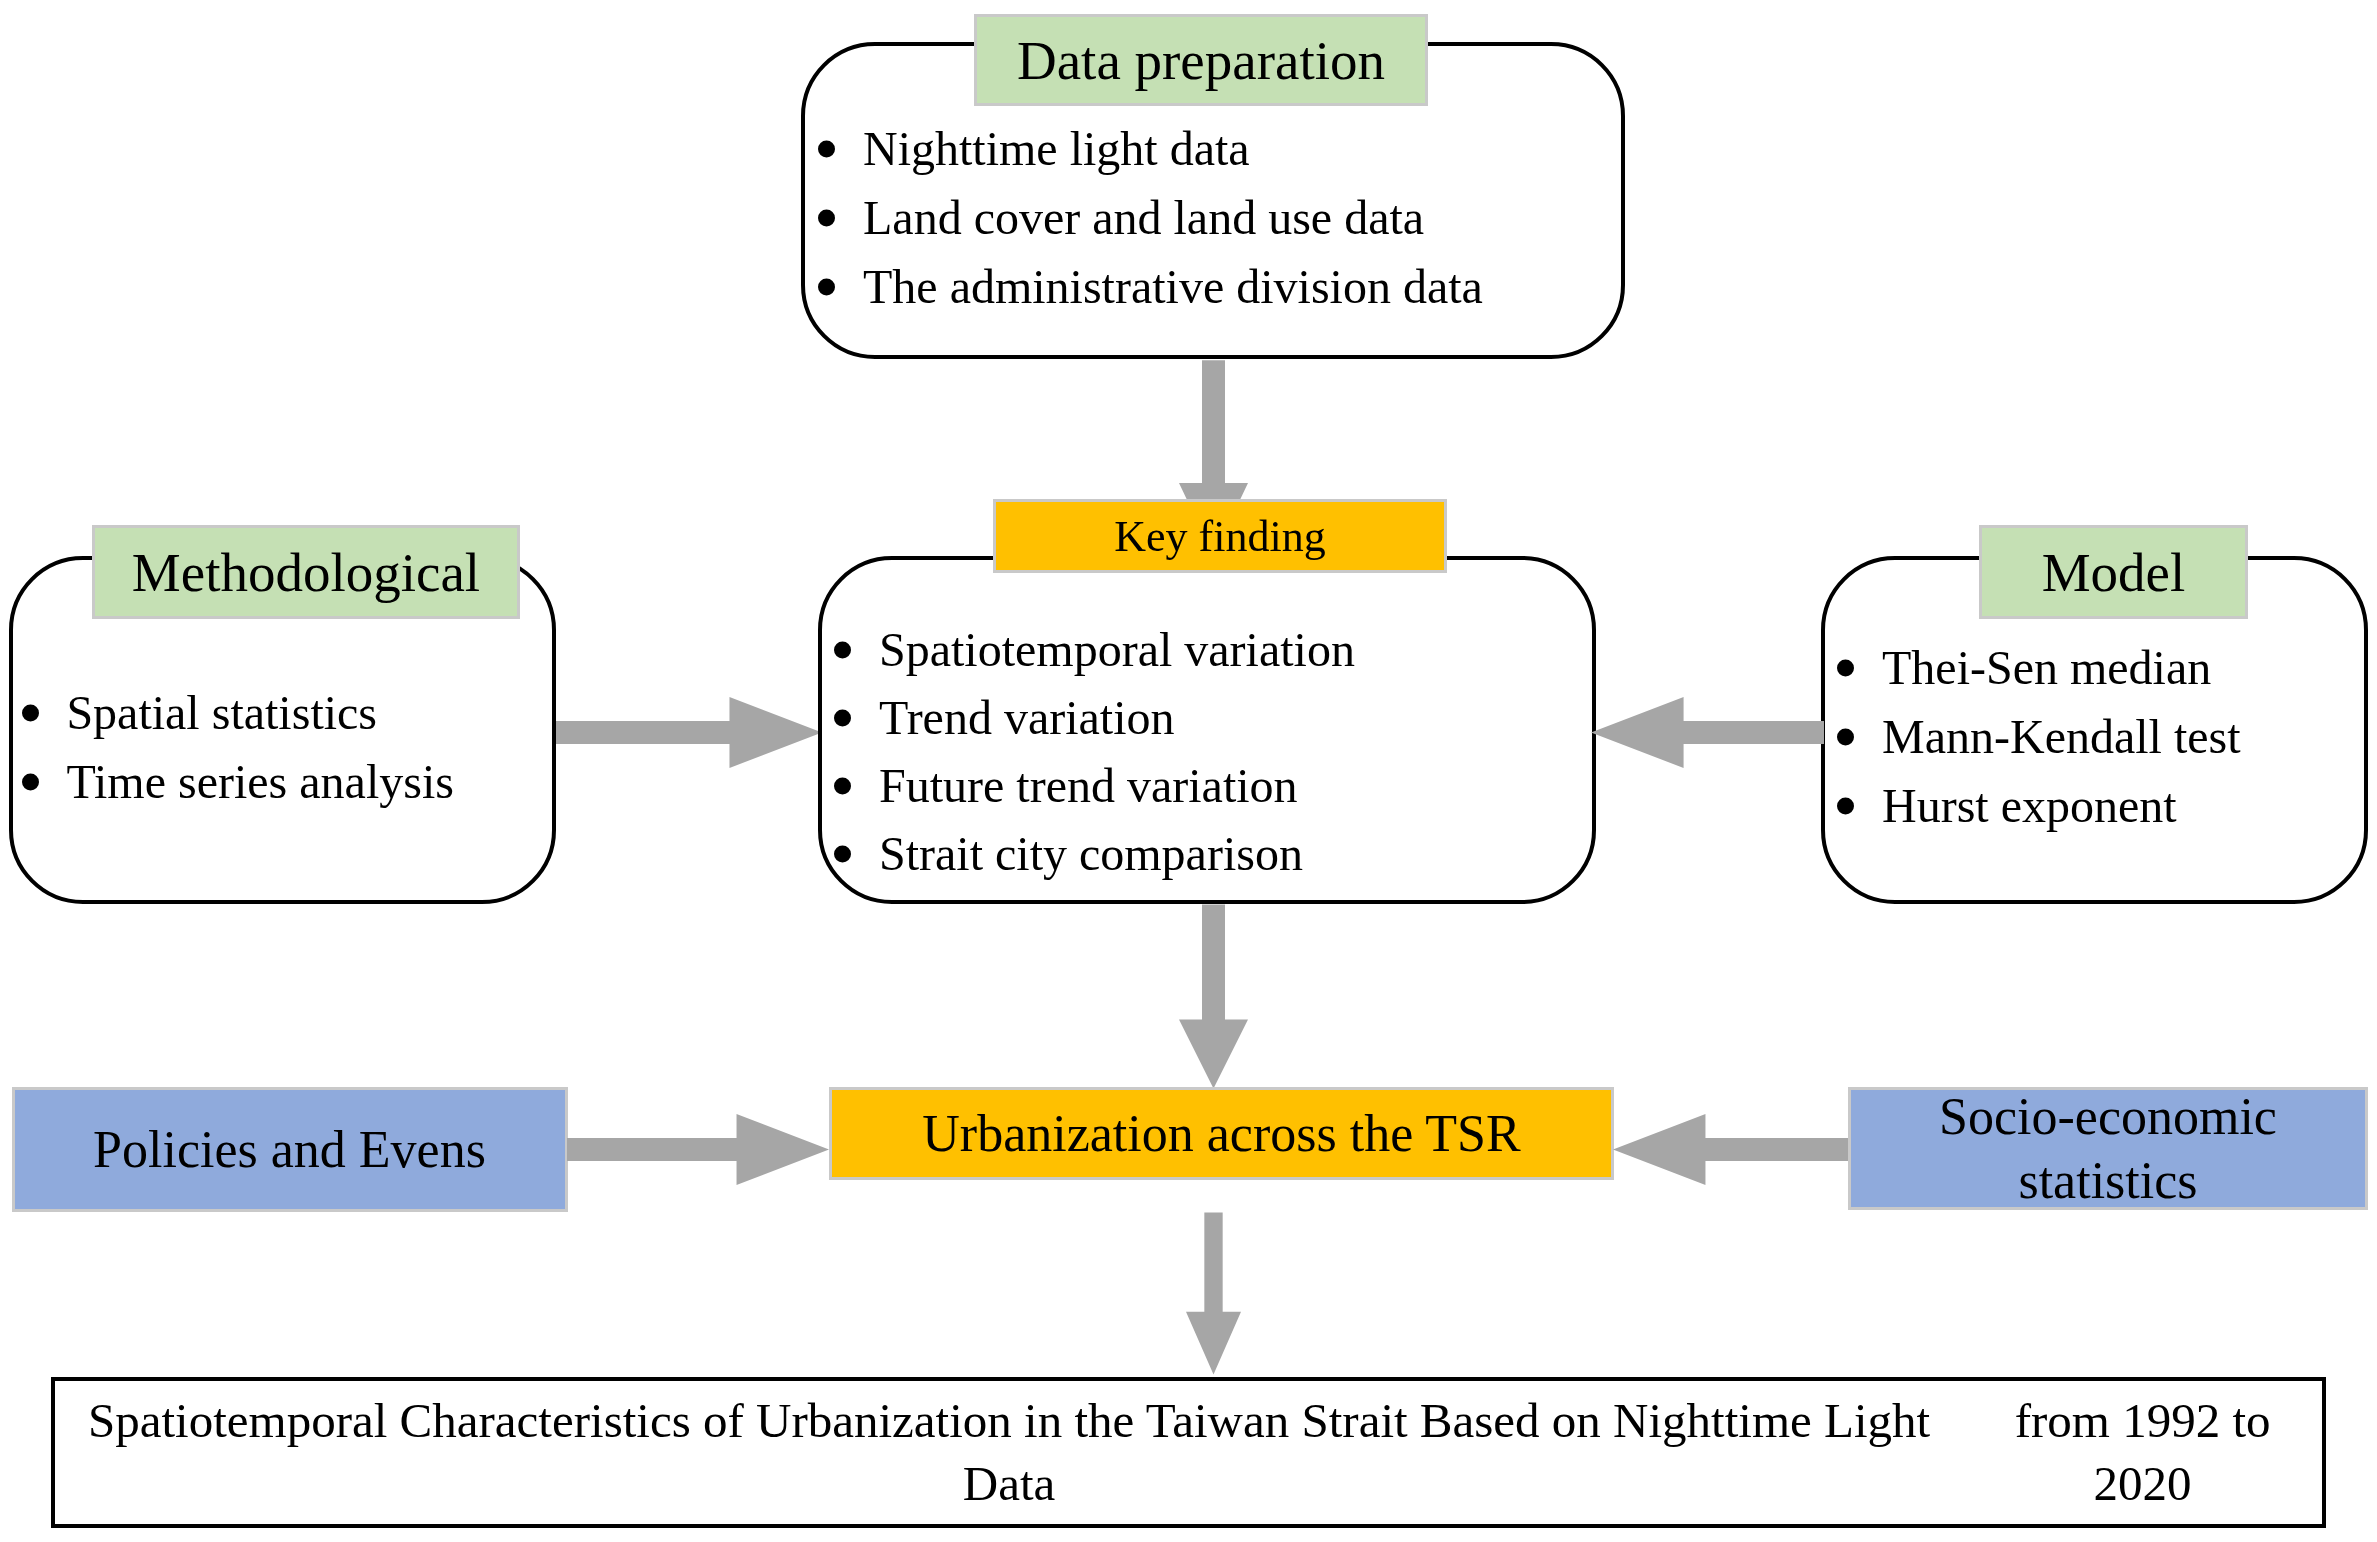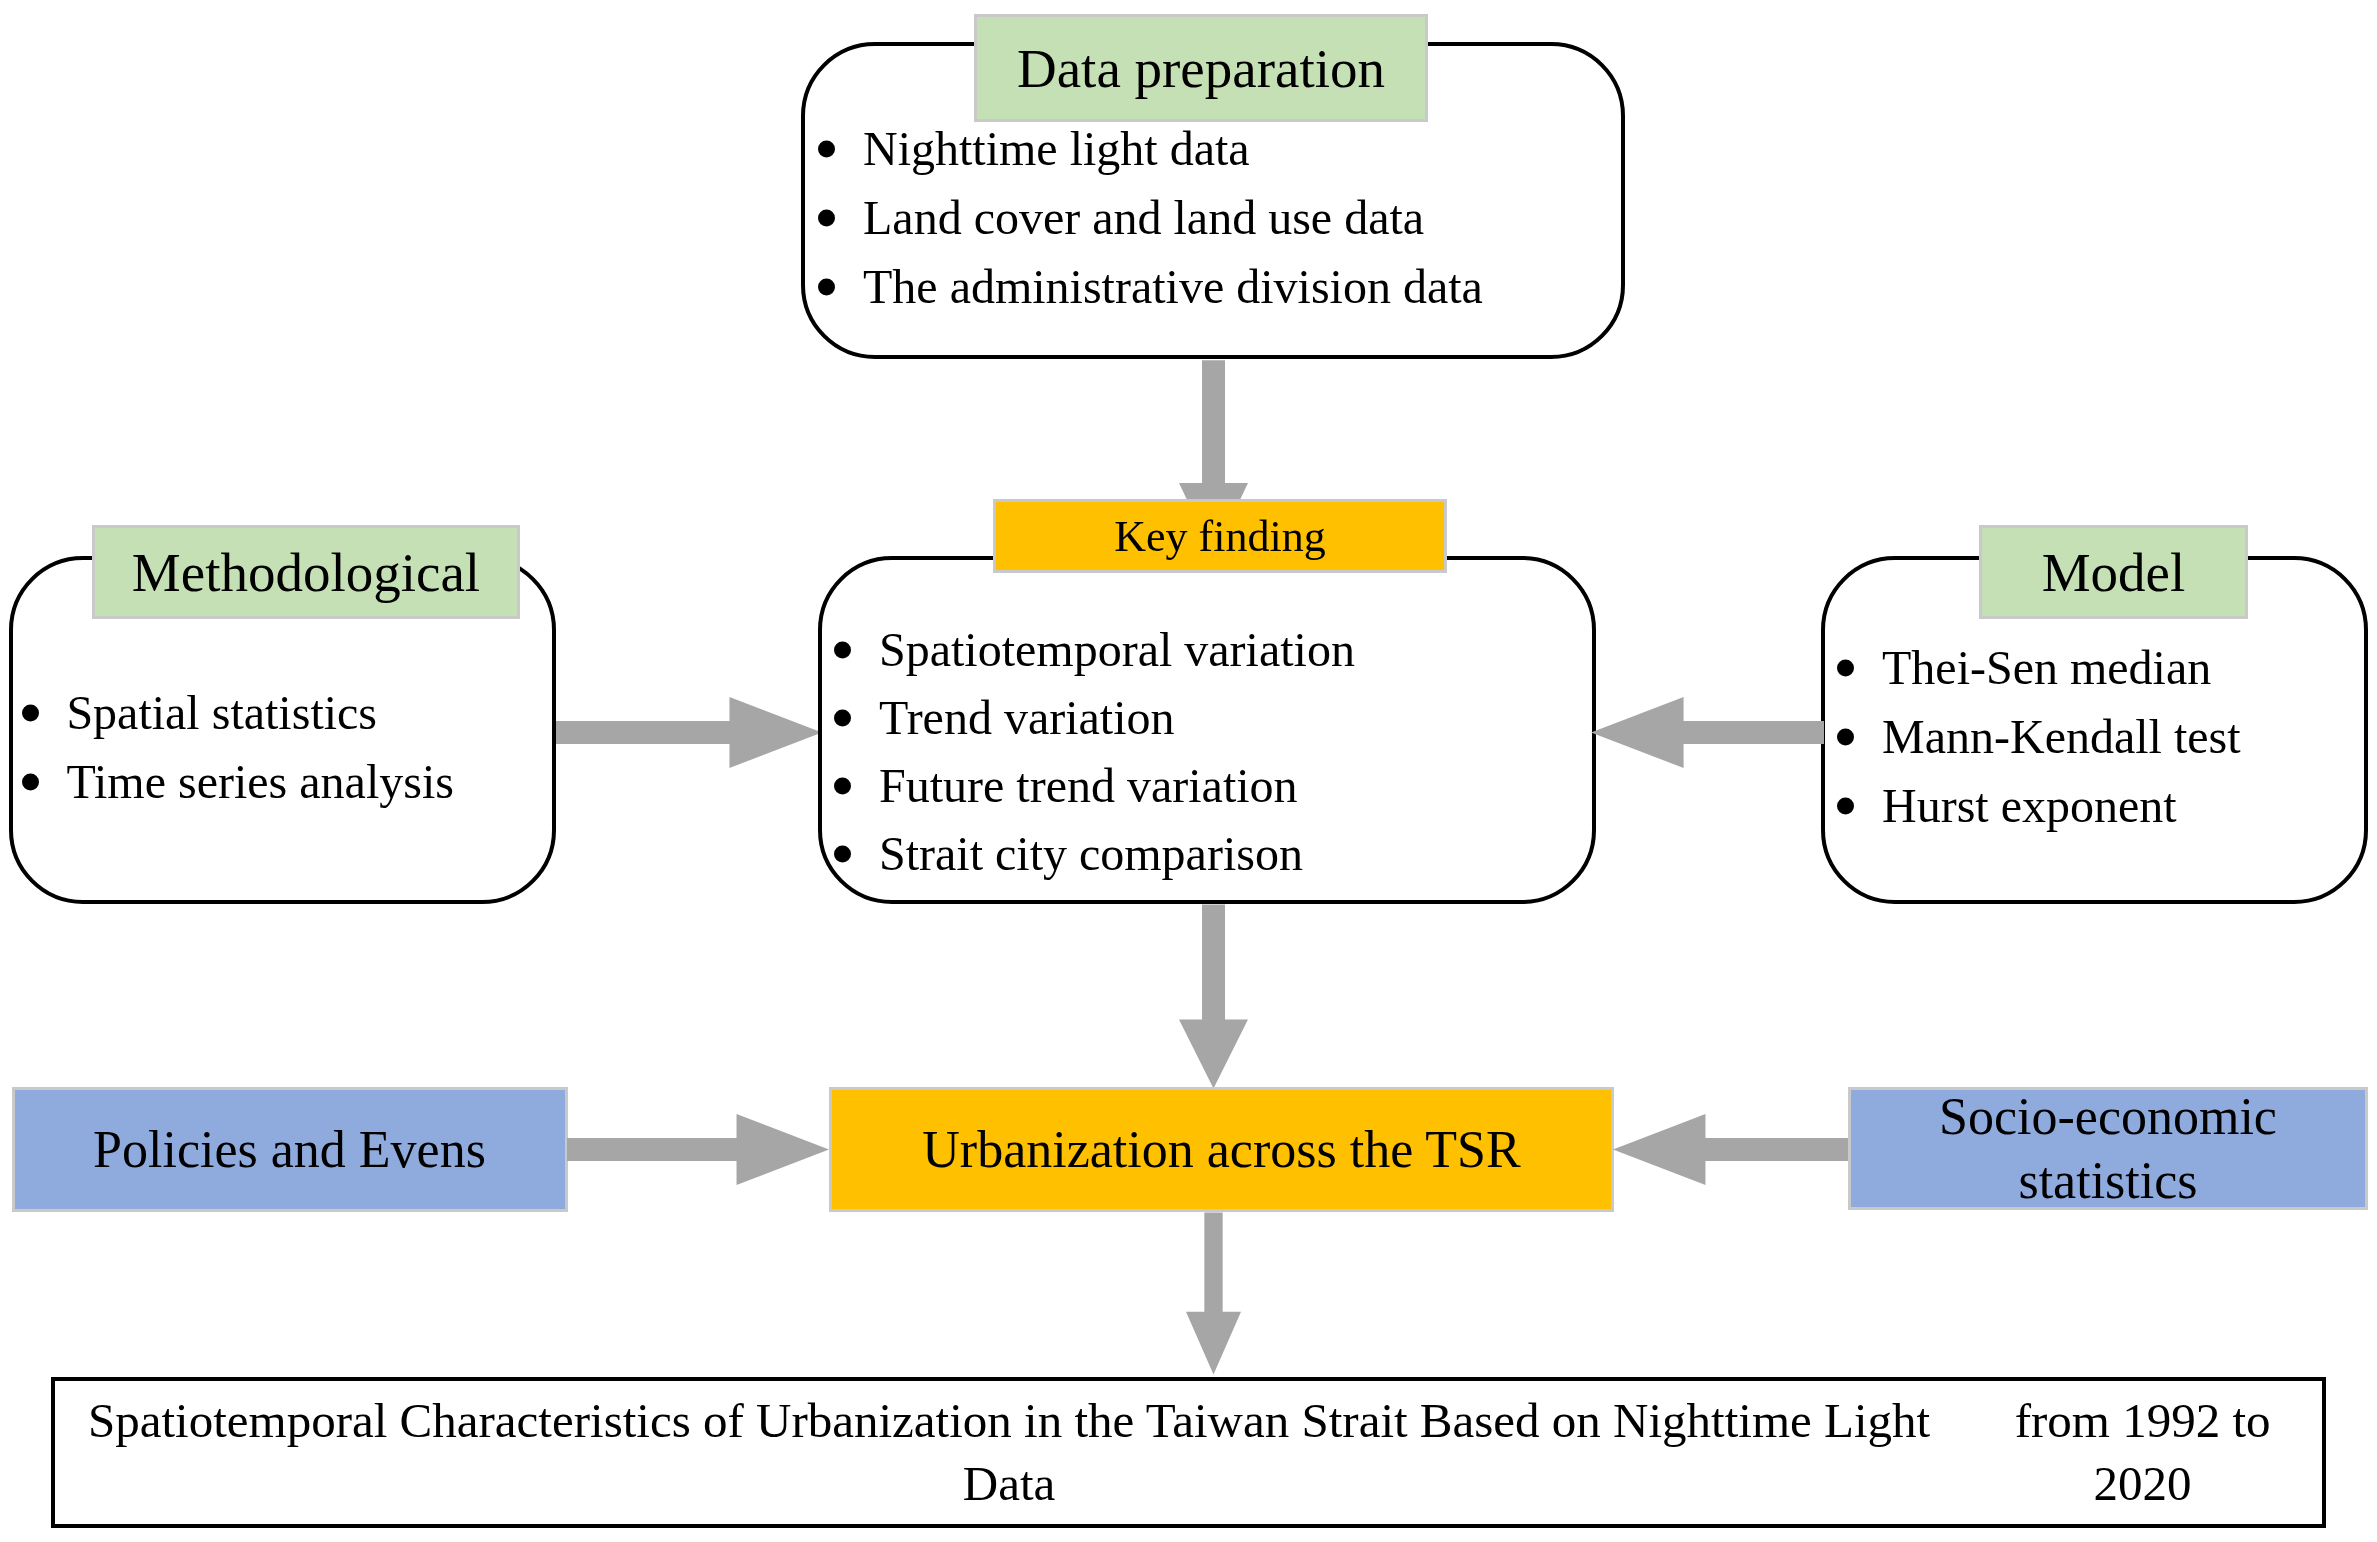--- a/index.html
+++ b/index.html
@@ -99,21 +99,21 @@
   
   .arrow { position: absolute; }
   .arrow svg { display: block; overflow: visible; }
 </style>
 </head>
 <body>
 
 <div id="canvas">
 
   <div class="rbox" style="left:801px; top:42px; width:824px; height:317px;"></div>
-  <div class="tab-label tab-green" style="left:974px; top:14px; width:454px; height:108px; font-size:55px;">
+  <div class="tab-label tab-green" style="left:974px; top:14px; width:454px; height:92px; font-size:55px;">
     <span>Data preparation</span>
   </div>
   <ul class="bullets" style="left:812px; top:114px; width:801px; font-size:48px; line-height:69px;">
     <li>Nighttime light data</li>
     <li>Land cover and land use data</li>
     <li>The administrative division data</li>
   </ul>
 
   <div class="arrow" style="left:1179px; top:360px; width:69px; height:196px;">
     <svg width="69" height="196" viewBox="0 0 90 255">
@@ -172,21 +172,21 @@
   <div class="fbox fill-blue" style="left:11.5px; top:1087px; width:556px; height:125px; font-size:52px;">
     <span>Policies and Evens</span>
   </div>
 
   <div class="arrow" style="left:567px; top:1114px; width:262px; height:71px;">
     <svg width="262" height="71" viewBox="0 0 340 92">
       <path d="M 0 31 L 220 31 L 220 0 L 340 46 L 220 92 L 220 61 L 0 61 Z" fill="#a6a6a6"></path>
     </svg>
   </div>
 
-  <div class="fbox fill-orange" style="left:829px; top:1087px; width:785px; height:125px; font-size:52px;">
+  <div class="fbox fill-orange" style="left:829px; top:1087px; width:785px; height:93px; font-size:52px;">
     <span>Urbanization across the TSR</span>
   </div>
 
   <div class="arrow" style="left:1613px; top:1114px; width:235px; height:71px;">
     <svg width="235" height="71" viewBox="0 0 305 92">
       <path d="M 305 31 L 120 31 L 120 0 L 0 46 L 120 92 L 120 61 L 305 61 Z" fill="#a6a6a6"></path>
     </svg>
   </div>
 
   <div class="fbox fill-blue" style="left:1848px; top:1087px; width:520px; height:123px; font-size:52px;">

